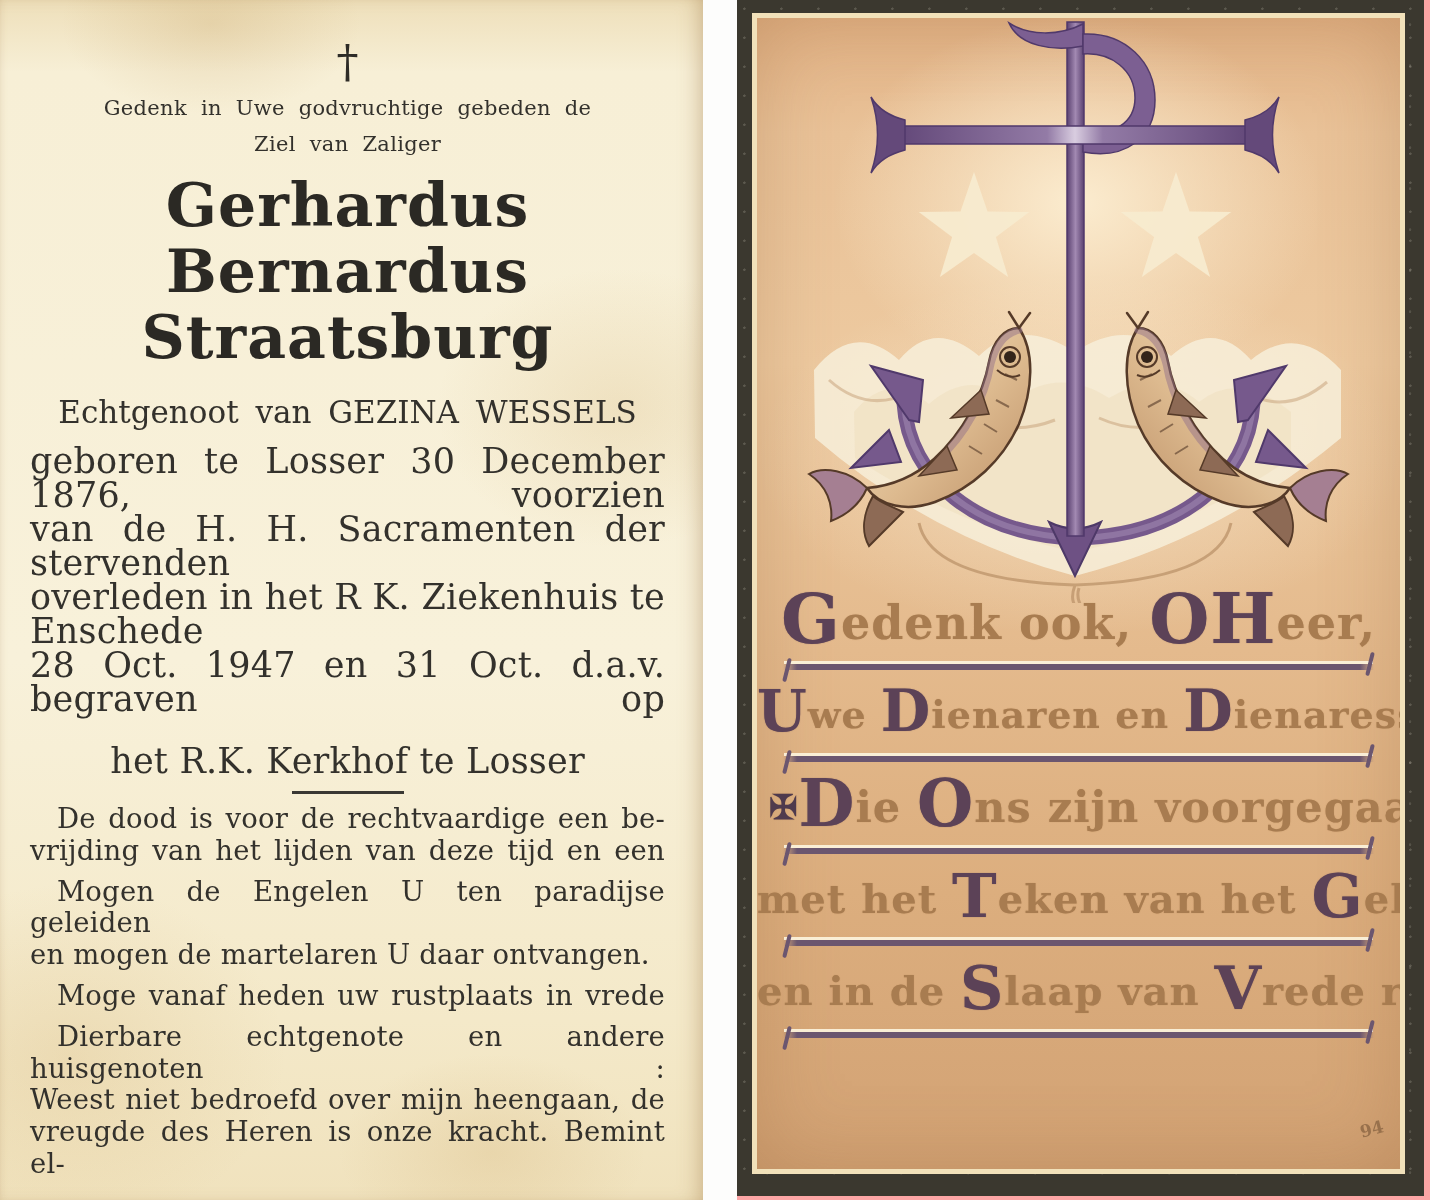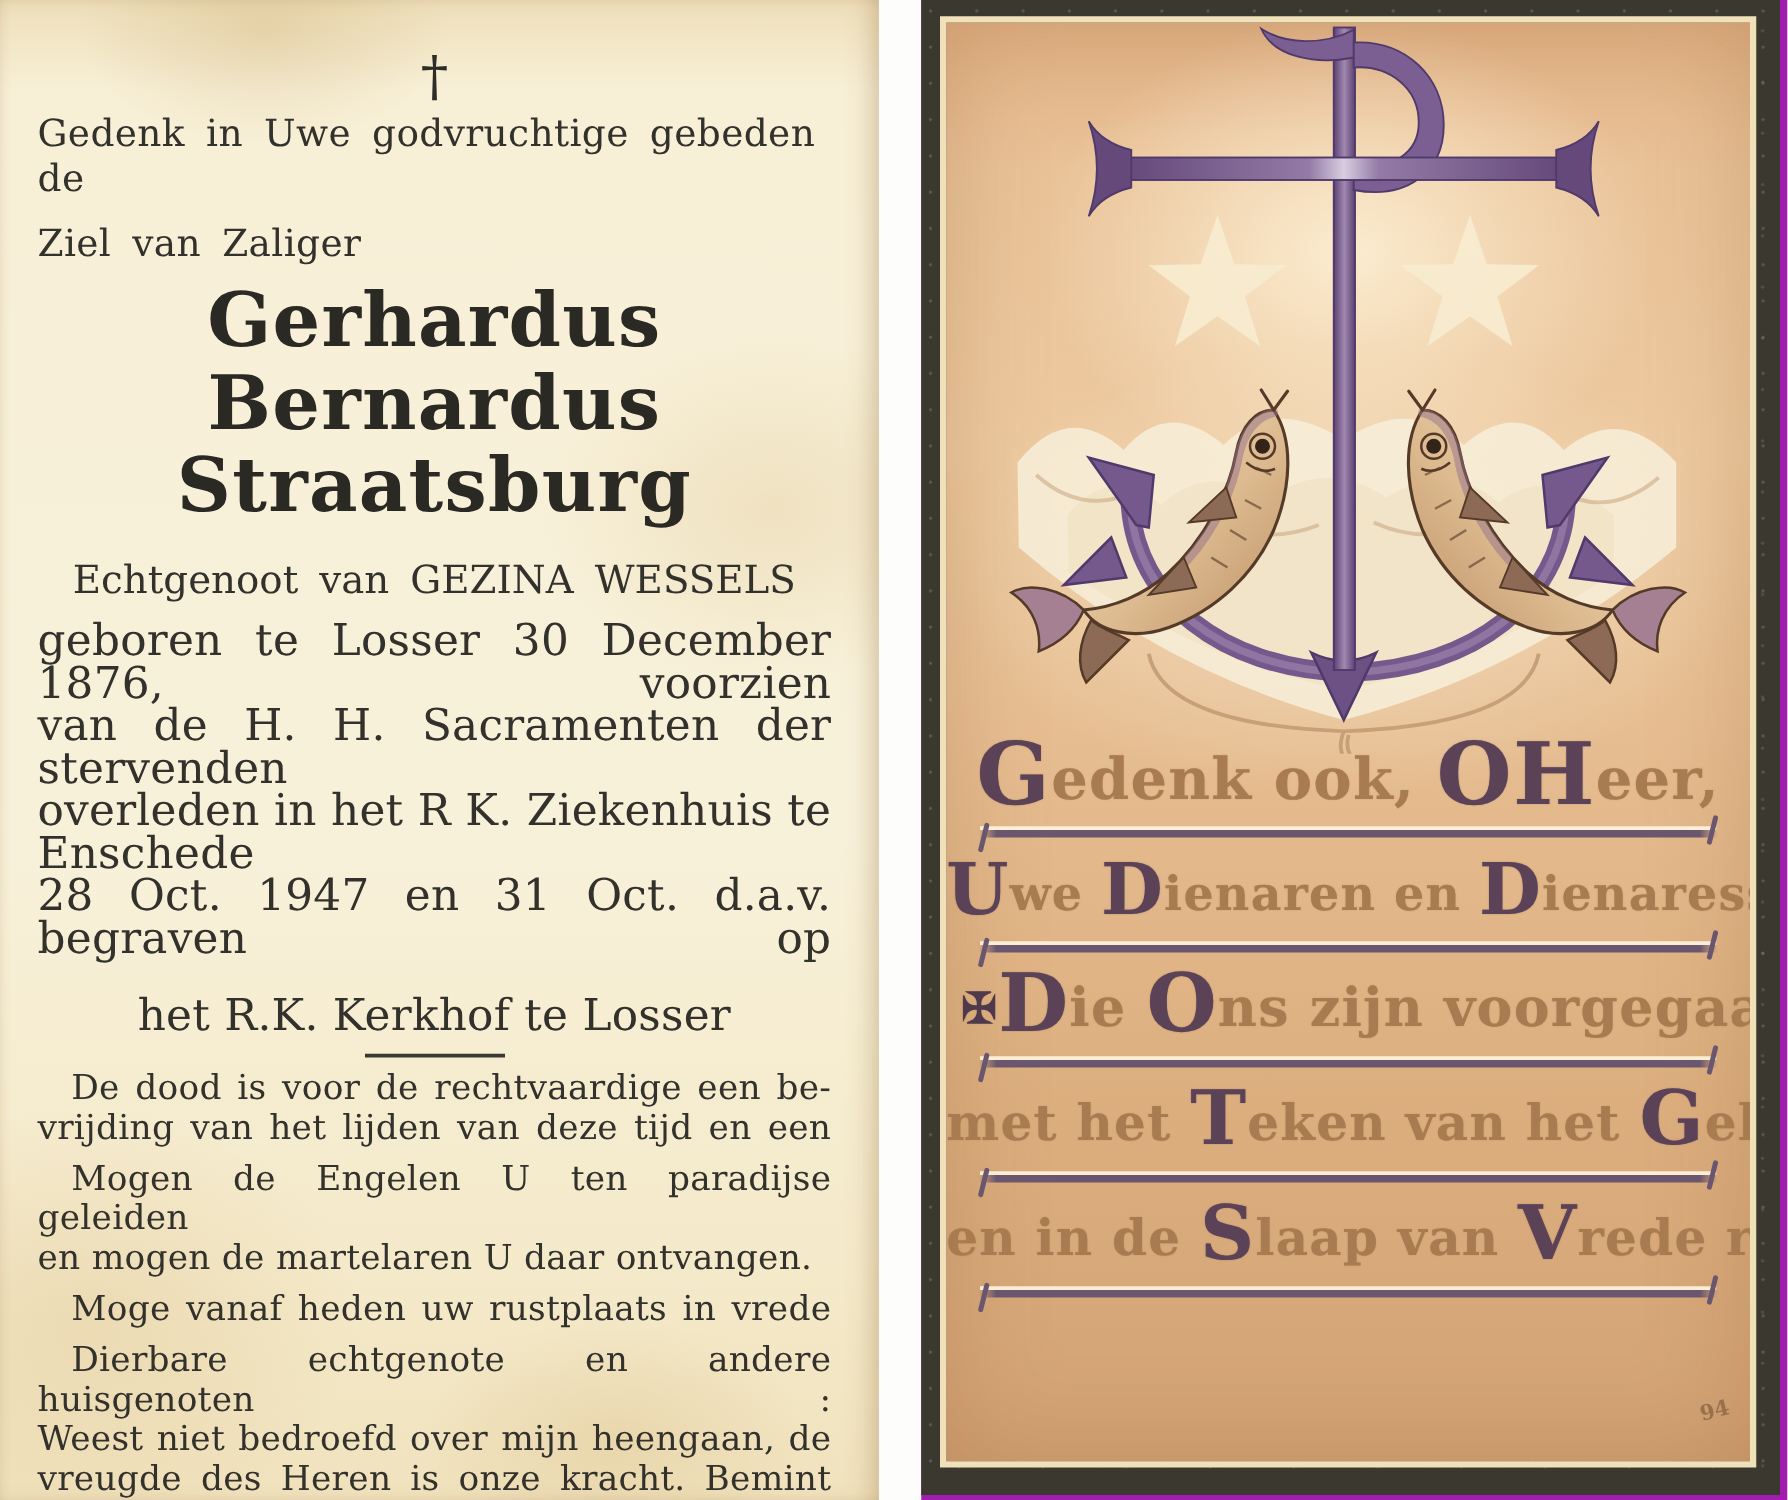--- a/index.html
+++ b/index.html
@@ -16,37 +16,37 @@
       radial-gradient(ellipse 260px 200px at 88% 34%, rgba(205,165,95,.20), rgba(205,165,95,0) 70%),
       radial-gradient(ellipse 300px 240px at 10% 88%, rgba(200,158,88,.18), rgba(200,158,88,0) 72%),
       radial-gradient(ellipse 220px 140px at 70% 96%, rgba(196,152,82,.18), rgba(196,152,82,0) 70%),
       radial-gradient(ellipse 200px 120px at 30% 2%,  rgba(188,146,78,.22), rgba(188,146,78,0) 75%),
       linear-gradient(180deg,#eedfba 0%,#f7efd6 6%,#f8f1da 55%,#f4e9c9 85%,#f0e2bd 100%);
     box-shadow: inset -14px 0 22px -12px rgba(150,110,60,.45), inset 4px 0 10px -6px rgba(150,110,60,.3);
     color:#33312c;
   }
   .left-content{padding:38px 38px 0 30px;}
   .lc-cross{text-align:center;font-size:44px;line-height:48px;color:#2e2c27;}
-  .lc-intro{font-size:30px;line-height:36px;text-align:left;word-spacing:7px;margin-top:4px;letter-spacing:.3px;}
+  .lc-intro{font-size:21px;line-height:36px;text-align:center;word-spacing:7px;margin-top:4px;letter-spacing:.3px;}
   .lc-name{font-size:60px;line-height:66px;font-weight:bold;text-align:center;word-spacing:24px;margin-top:10px;letter-spacing:1px;color:#2b2924;}
   .lc-spouse{font-size:31px;text-align:center;word-spacing:7px;margin-top:22px;line-height:40px;}
   .lc-vitals{margin-top:12px;font-size:35px;line-height:34px;letter-spacing:.2px;}
   .jline{text-align:justify;text-align-last:justify;}
   .cline{text-align:center;margin-top:28px;}
   .lline{text-align:left;}
   .ind{text-indent:27px;}
   .lc-rule-sm{width:112px;height:3px;background:#3a3833;margin:13px auto 8px auto;}
   .lc-body{font-size:27.5px;line-height:31.8px;letter-spacing:.2px;}
   .para{margin-top:9px;}
 
   
   .gap{width:34px;flex:0 0 34px;background:#fdfdfc;}
 
   
-  .right-card{position:relative;width:693px;height:1200px;flex:0 0 693px;background:#a21caf;}
+  .right-card{position:relative;width:693px;height:1200px;flex:0 0 693px;background:#fca5a5;}
   .rc-dark{
     position:absolute;left:0;top:0;right:6px;bottom:4px;
     background:
       radial-gradient(1.5px 1.5px at 20% 30%, rgba(190,185,170,.25) 0 1px, transparent 1.5px),
       radial-gradient(1.5px 1.5px at 70% 60%, rgba(190,185,170,.2) 0 1px, transparent 1.5px),
       radial-gradient(1.5px 1.5px at 45% 85%, rgba(190,185,170,.18) 0 1px, transparent 1.5px),
       #3b382f;
     background-size:37px 29px, 53px 41px, 67px 31px, auto;
   }
   .rc-field{
@@ -92,21 +92,21 @@
 </style>
 </head>
 <body>
 
 <div class="scan">
 
   <div class="left-card">
     <div class="left-content">
       <div class="lc-cross">†</div>
       <div class="lc-intro">Gedenk in Uwe godvruchtige gebeden de</div>
-      <div class="lc-intro" style="margin-top:16px;">Ziel van Zaliger</div>
+      <div class="lc-intro" style="margin-top:0;">Ziel van Zaliger</div>
       <div class="lc-name">
         <div>Gerhardus Bernardus</div>
         <div>Straatsburg</div>
       </div>
       <div class="lc-spouse">Echtgenoot van GEZINA WESSELS</div>
 
       <div class="lc-vitals">
         <div class="jline">geboren te Losser 30 December 1876, voorzien</div>
         <div class="jline">van de H. H. Sacramenten der stervenden</div>
         <div class="jline">overleden in het R K. Ziekenhuis te Enschede</div>

